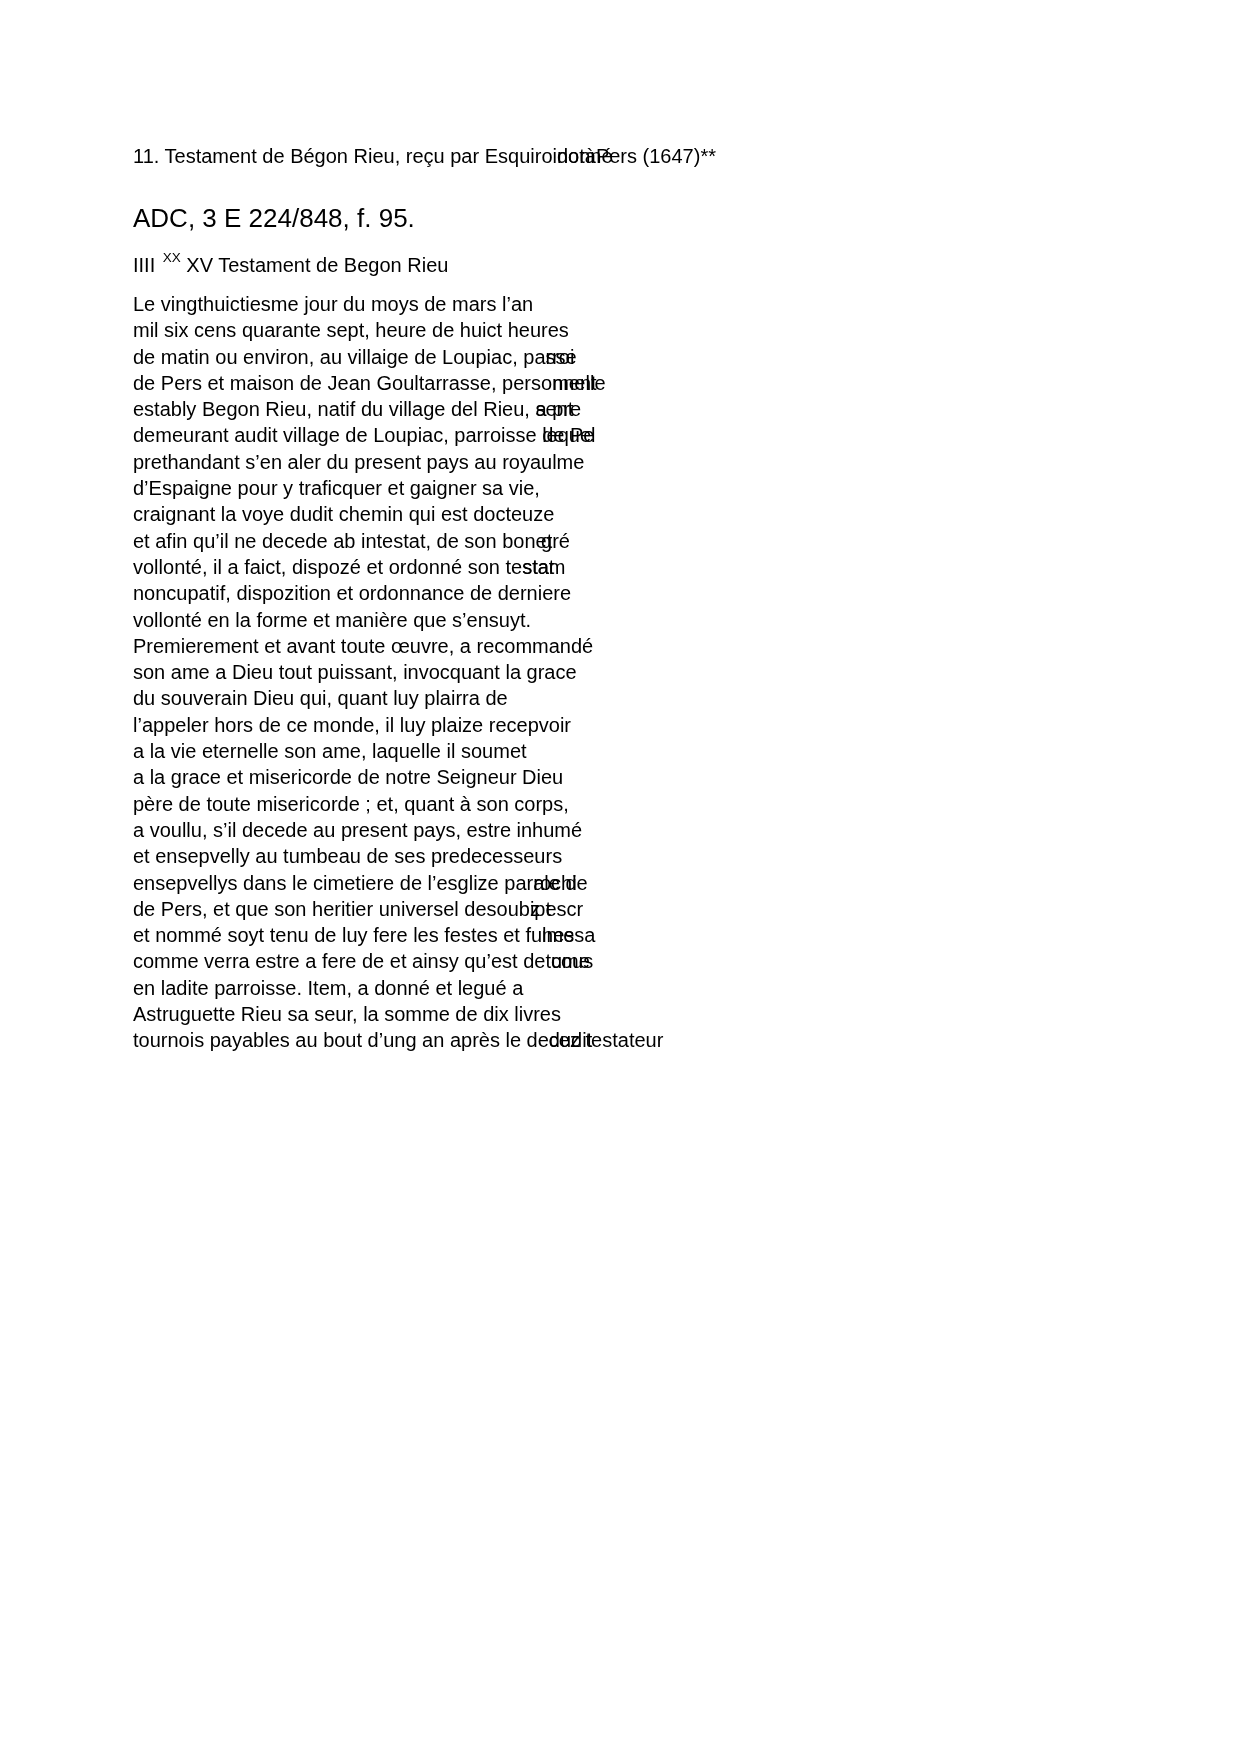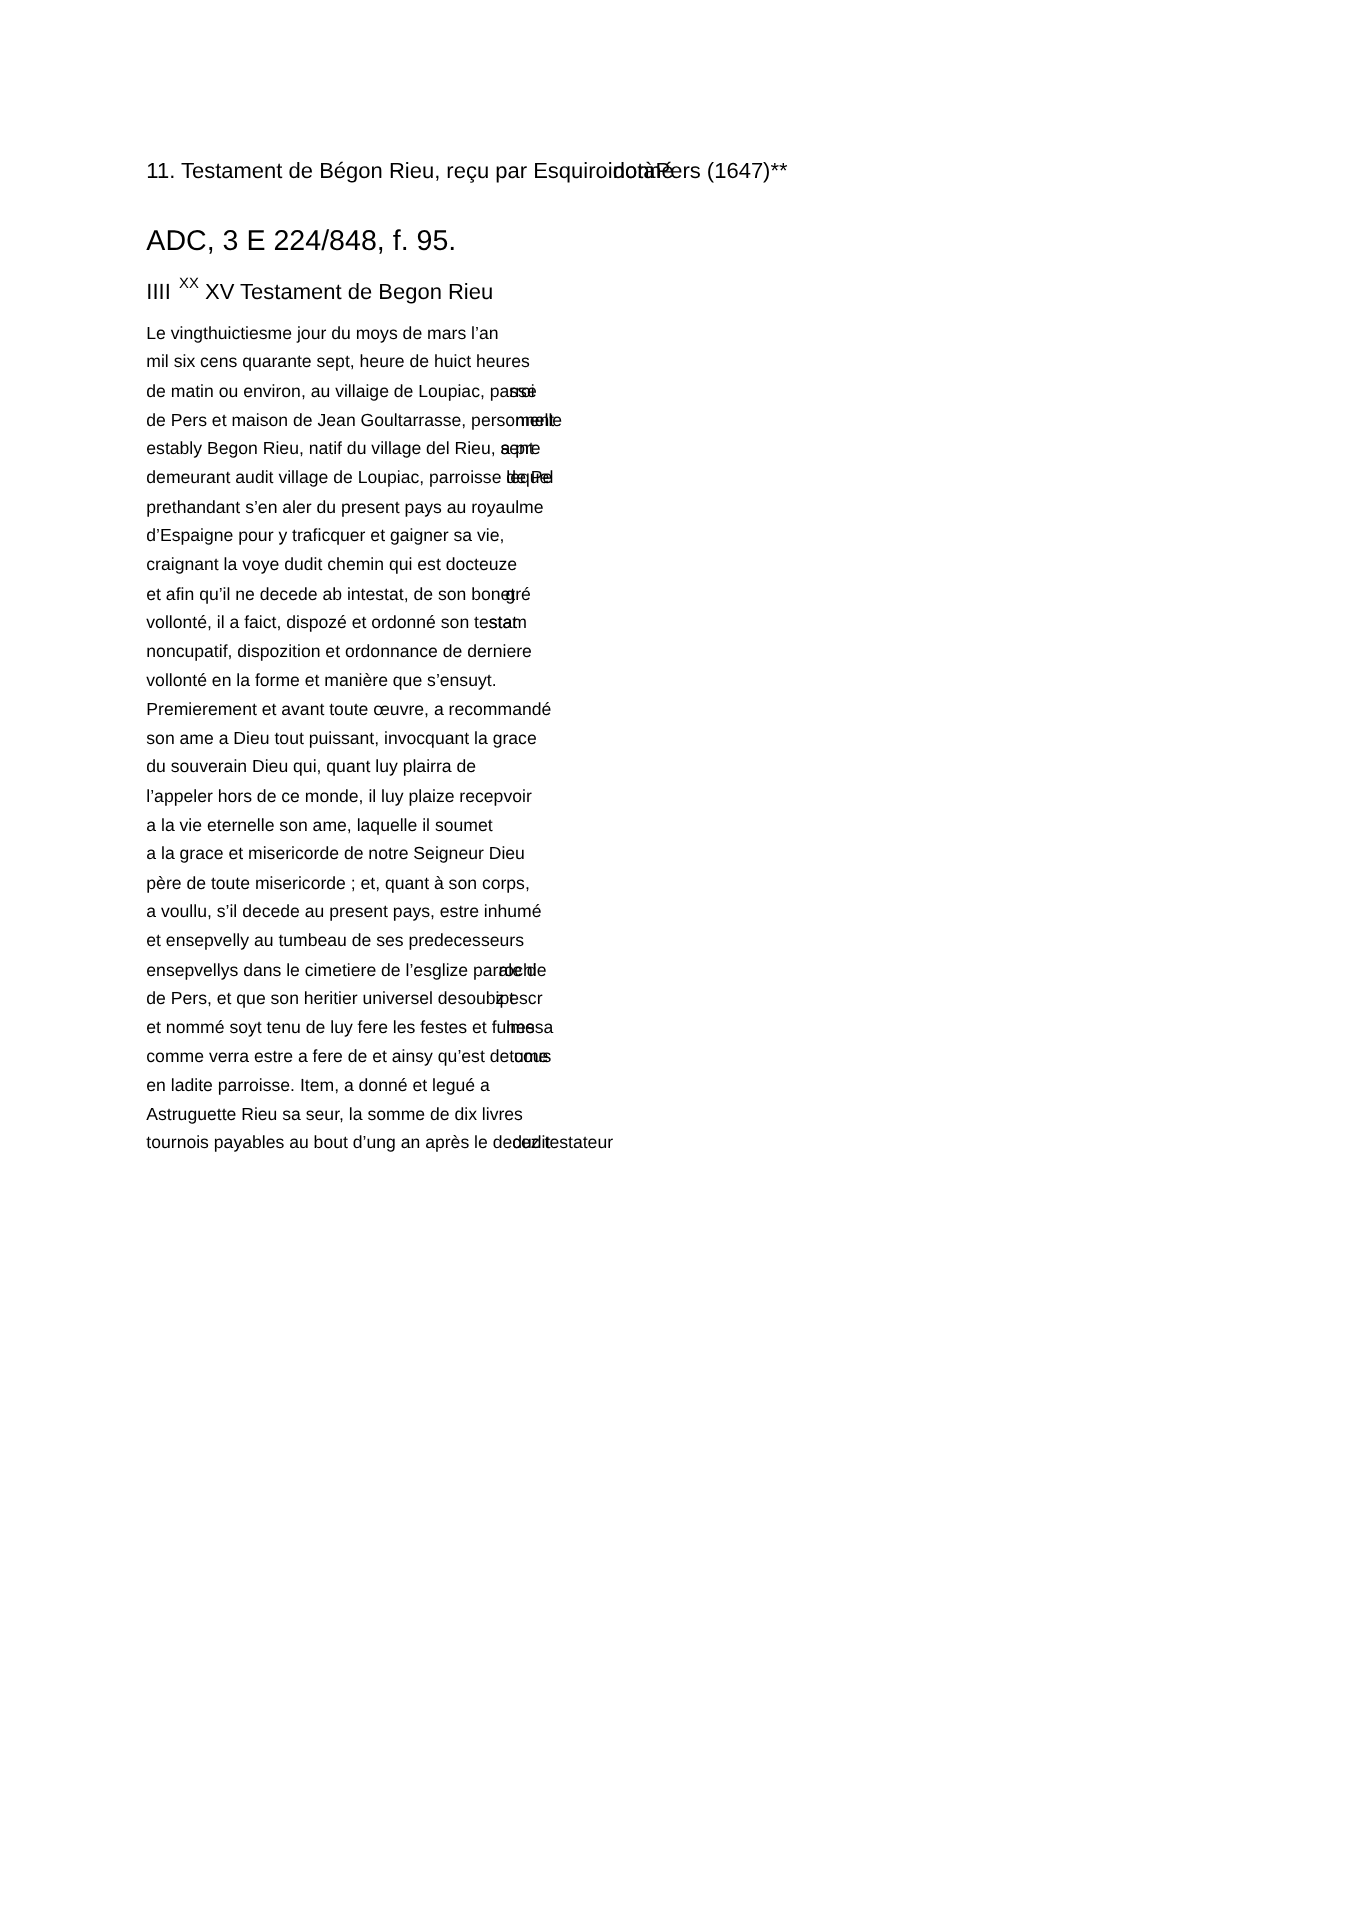--- a/index.html
+++ b/index.html
@@ -20,21 +20,21 @@
   .reference { top: 203px; font-size: 26px; }
   .heading   { top: 252px; font-size: 20px; }
   .heading sup {
     font-size: 13.5px;
     position: relative;
     top: -2px;
     margin-left: 2px;
   }
   .docbody {
     top: 291px;
-    font-size: 16px;
+    font-size: 20px;
     line-height: 26.3px;
     width: 760px;
   }
   .line { white-space: pre; height: 26.3px; }
   
   .ov {
     position: relative;
     display: inline-block;
     white-space: pre;
     vertical-align: baseline;

